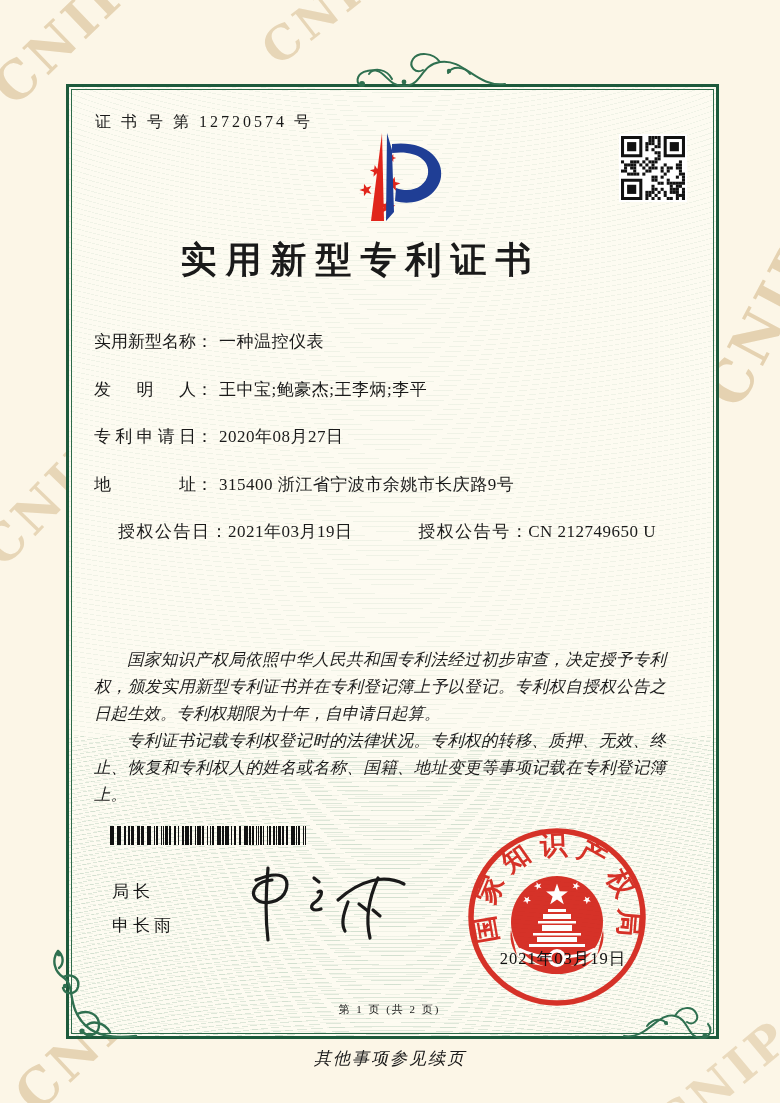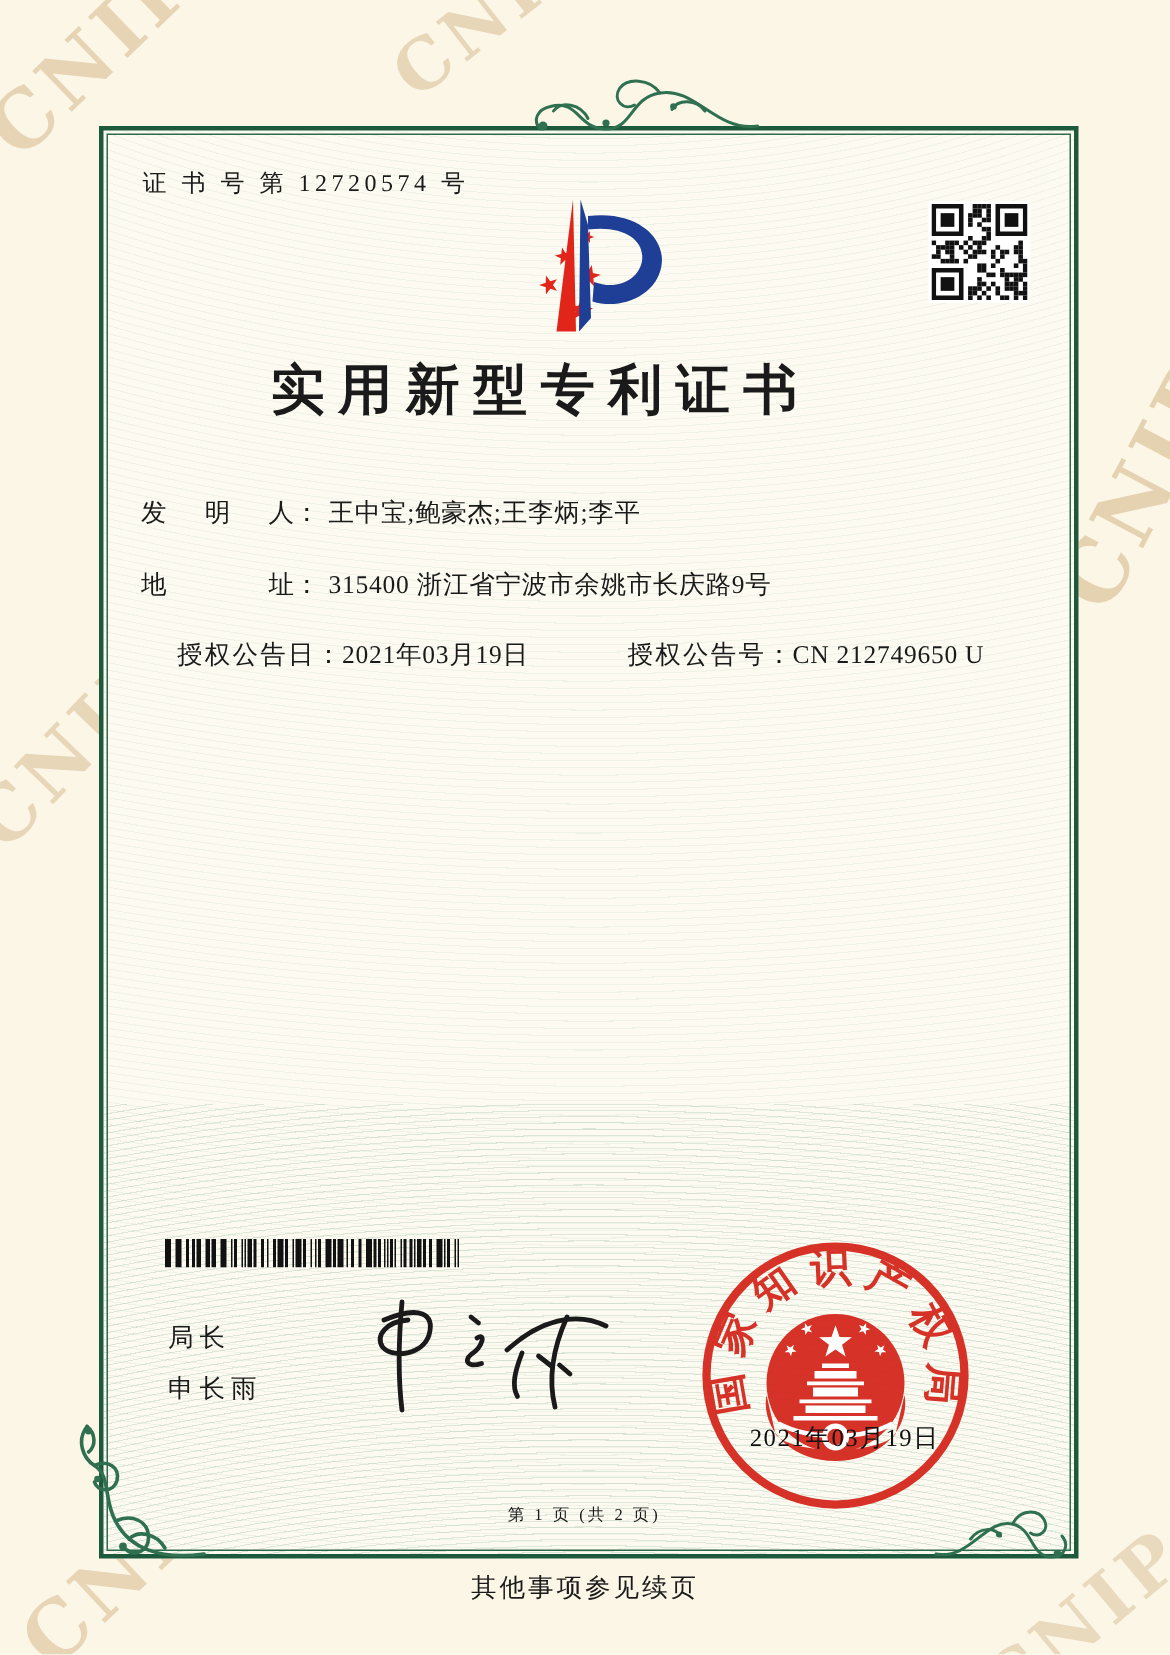--- a/index.html
+++ b/index.html
@@ -52,21 +52,21 @@
   
   .barcode{position:absolute;left:110px;top:826px;z-index:4;}
   .sig-block{position:absolute;left:112px;top:880px;z-index:4;font-size:17px;letter-spacing:4px;}
   .sig-block div{margin-bottom:11px;}
   .sig-script{position:absolute;left:218px;top:858px;z-index:4;}
   .seal{position:absolute;left:462px;top:822px;z-index:5;opacity:.95;}
   .seal-date{position:absolute;left:478px;top:948px;width:170px;text-align:center;font-size:16.5px;letter-spacing:1px;color:#101010;z-index:6;}
 
   
   .page-info{position:absolute;left:66px;width:647px;top:1002px;text-align:center;font-size:11px;letter-spacing:2px;z-index:4;}
-  .cont-note{position:absolute;left:0;width:780px;top:1047px;text-align:center;font-size:17px;letter-spacing:2px;z-index:4;}
+  .cont-note{position:absolute;left:0;width:780px;top:1047px;text-align:center;font-size:17px;font-style:italic;letter-spacing:2px;z-index:4;}
 </style>
 </head>
 <body>
 
 <div class="page">
 
   <div class="wm wm1">CNIPA</div>
   <div class="wm wm2">CNIPA</div>
   <div class="wm wm3">CNIPA</div>
   <div class="wm wm4">CNIPA</div>
@@ -270,31 +270,41 @@
           <rect x="54" y="60" width="3" height="3"></rect>
           <rect x="60" y="60" width="3" height="3"></rect>
         </g>
     </g>
   </svg>
 
   <div class="title">实用新型专利证书</div>
 
   <div class="fields">
     <div class="field-row">
+      <span class="f-label">实用新型名称</span><span class="f-colon">：</span><span class="f-value">一种温控仪表</span>
+    </div>
+    <div class="field-row">
       <span class="f-label">发明人</span><span class="f-colon">：</span><span class="f-value">王中宝;鲍豪杰;王李炳;李平</span>
+    </div>
+    <div class="field-row">
+      <span class="f-label">专利申请日</span><span class="f-colon">：</span><span class="f-value">2020年08月27日</span>
     </div>
     <div class="field-row">
       <span class="f-label">地址</span><span class="f-colon">：</span><span class="f-value">315400 浙江省宁波市余姚市长庆路9号</span>
     </div>
     <div class="grant-row">
       <span class="grant-a"><span class="g-label">授权公告日</span><span>：</span><span>2021年03月19日</span></span>
       <span class="grant-b"><span class="g-label">授权公告号</span><span>：</span><span>CN 212749650 U</span></span>
     </div>
   </div>
 
+  <div class="paras">
+    <p>国家知识产权局依照中华人民共和国专利法经过初步审查，决定授予专利权，颁发实用新型专利证书并在专利登记簿上予以登记。专利权自授权公告之日起生效。专利权期限为十年，自申请日起算。</p>
+    <p>专利证书记载专利权登记时的法律状况。专利权的转移、质押、无效、终止、恢复和专利权人的姓名或名称、国籍、地址变更等事项记载在专利登记簿上。</p>
+  </div>
 
   <svg class="barcode" width="200" height="19" viewBox="0 0 200 19">
     <g id="barcode-bars" fill="#111111">
         <rect x="0" y="0" width="4" height="19"></rect>
         <rect x="7" y="0" width="4" height="19"></rect>
         <rect x="14" y="0" width="2" height="19"></rect>
         <rect x="18" y="0" width="2" height="19"></rect>
         <rect x="21" y="0" width="3" height="19"></rect>
         <rect x="27" y="0" width="3" height="19"></rect>
         <rect x="31" y="0" width="3" height="19"></rect>

